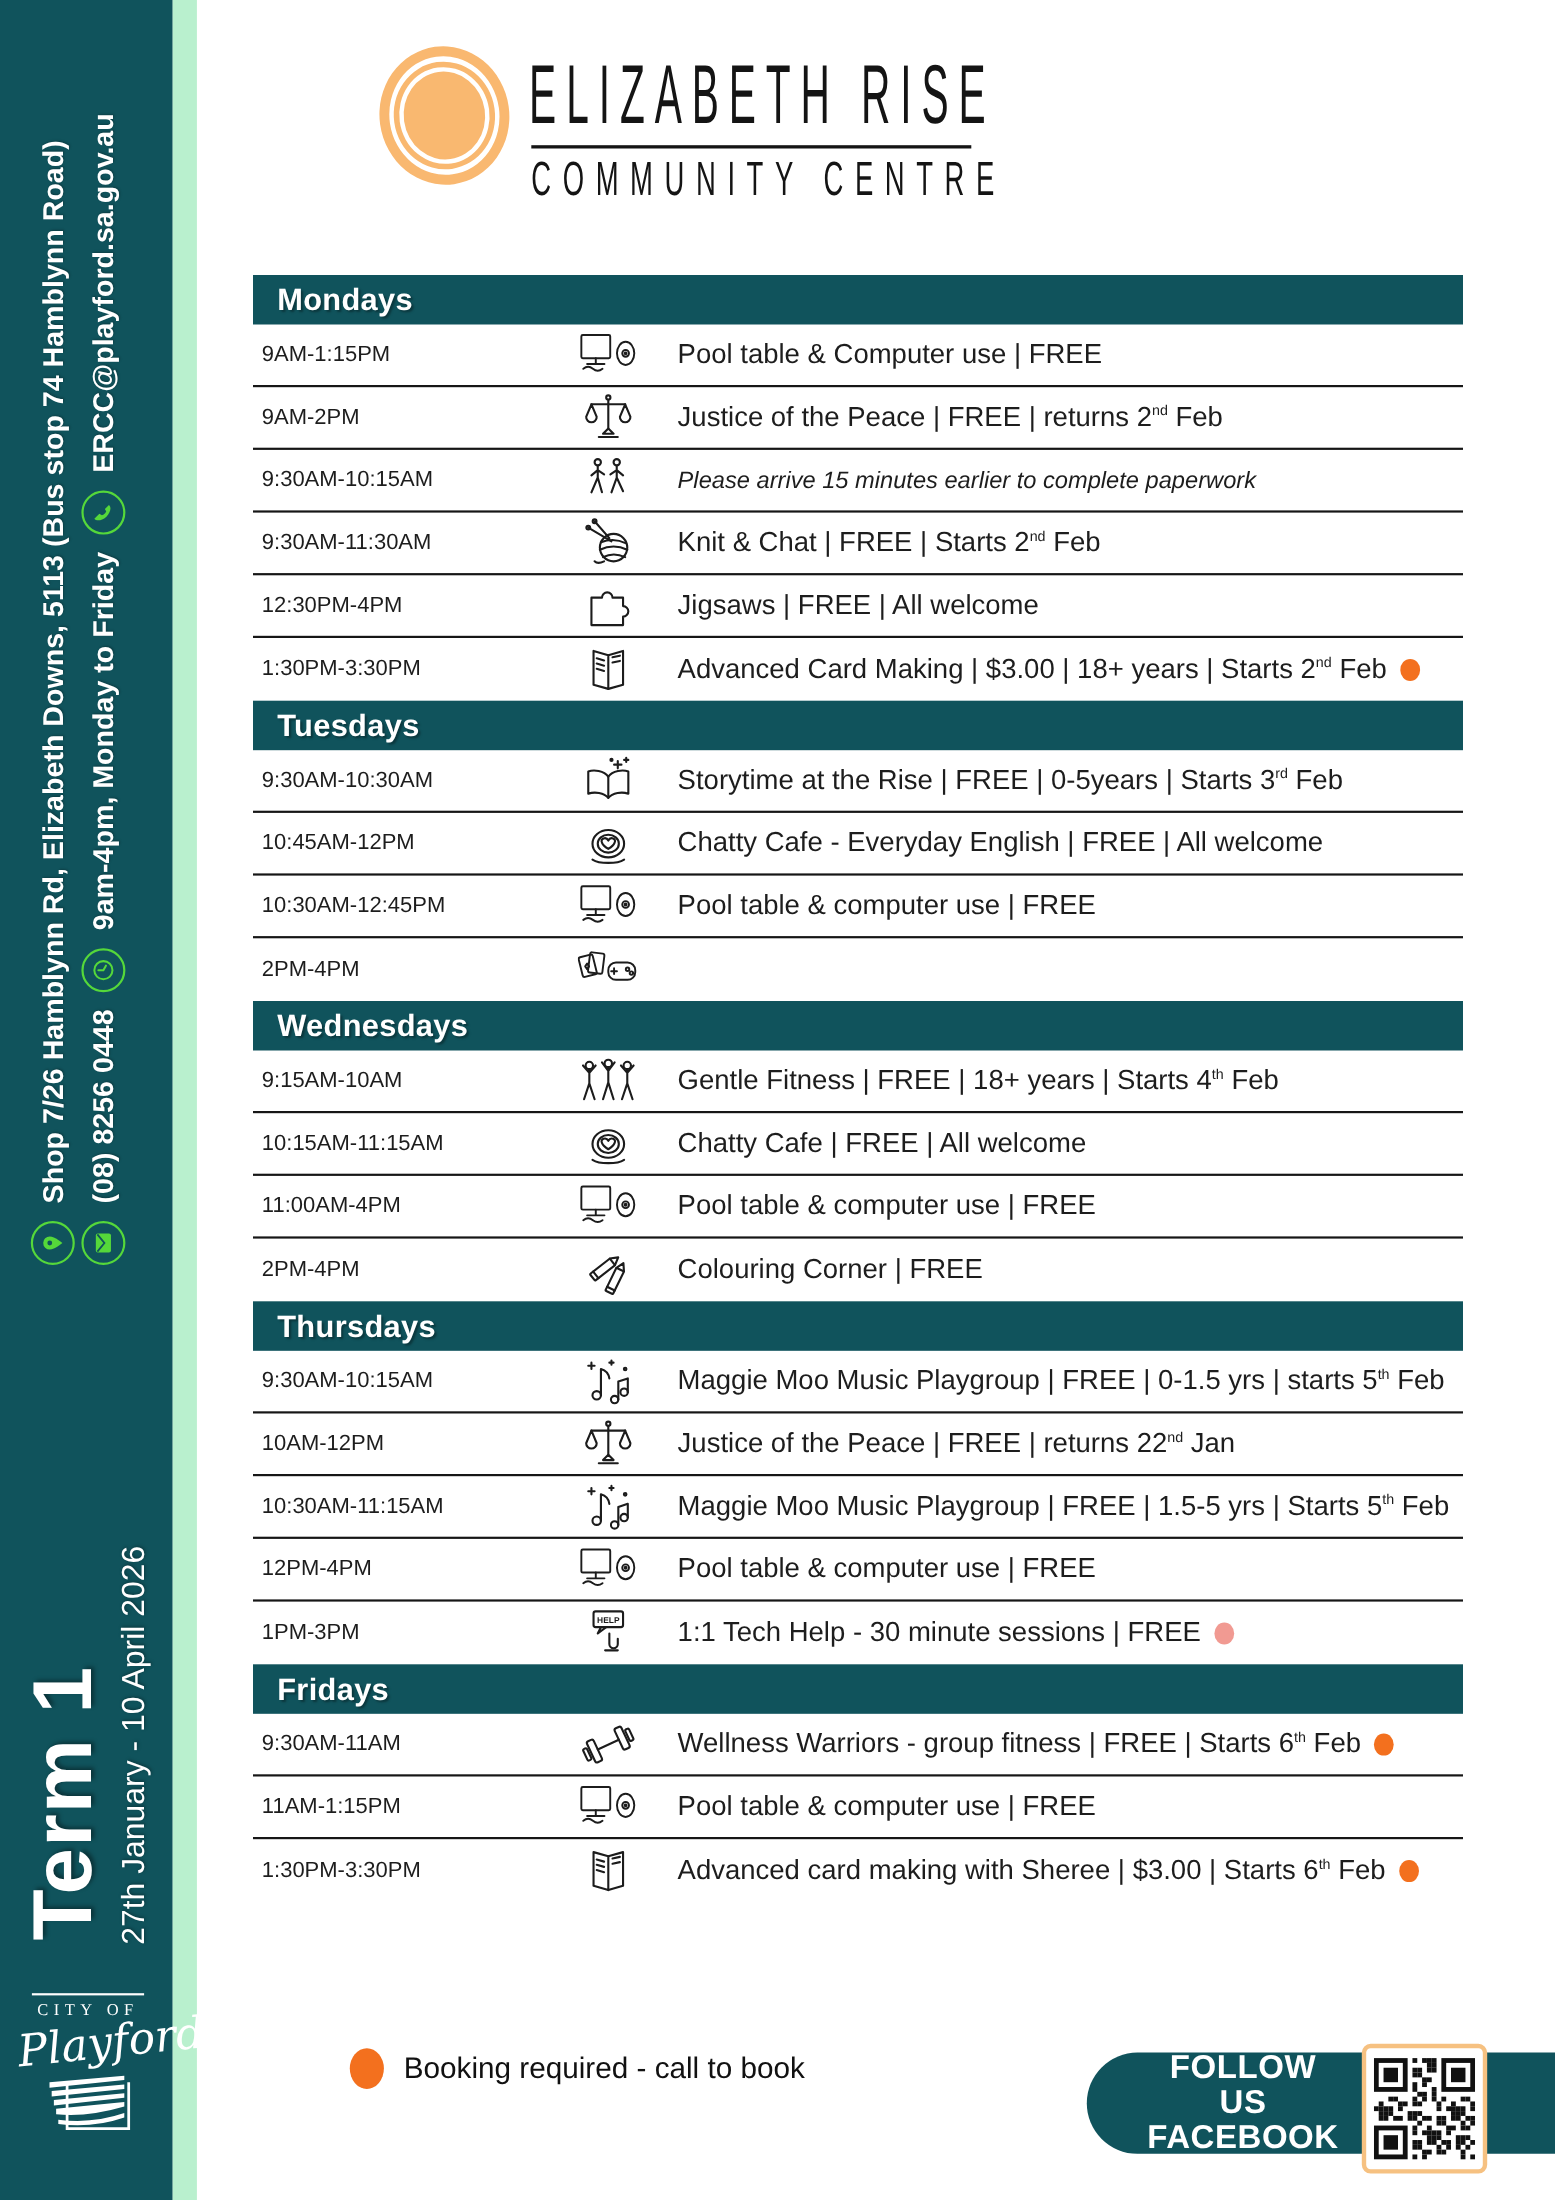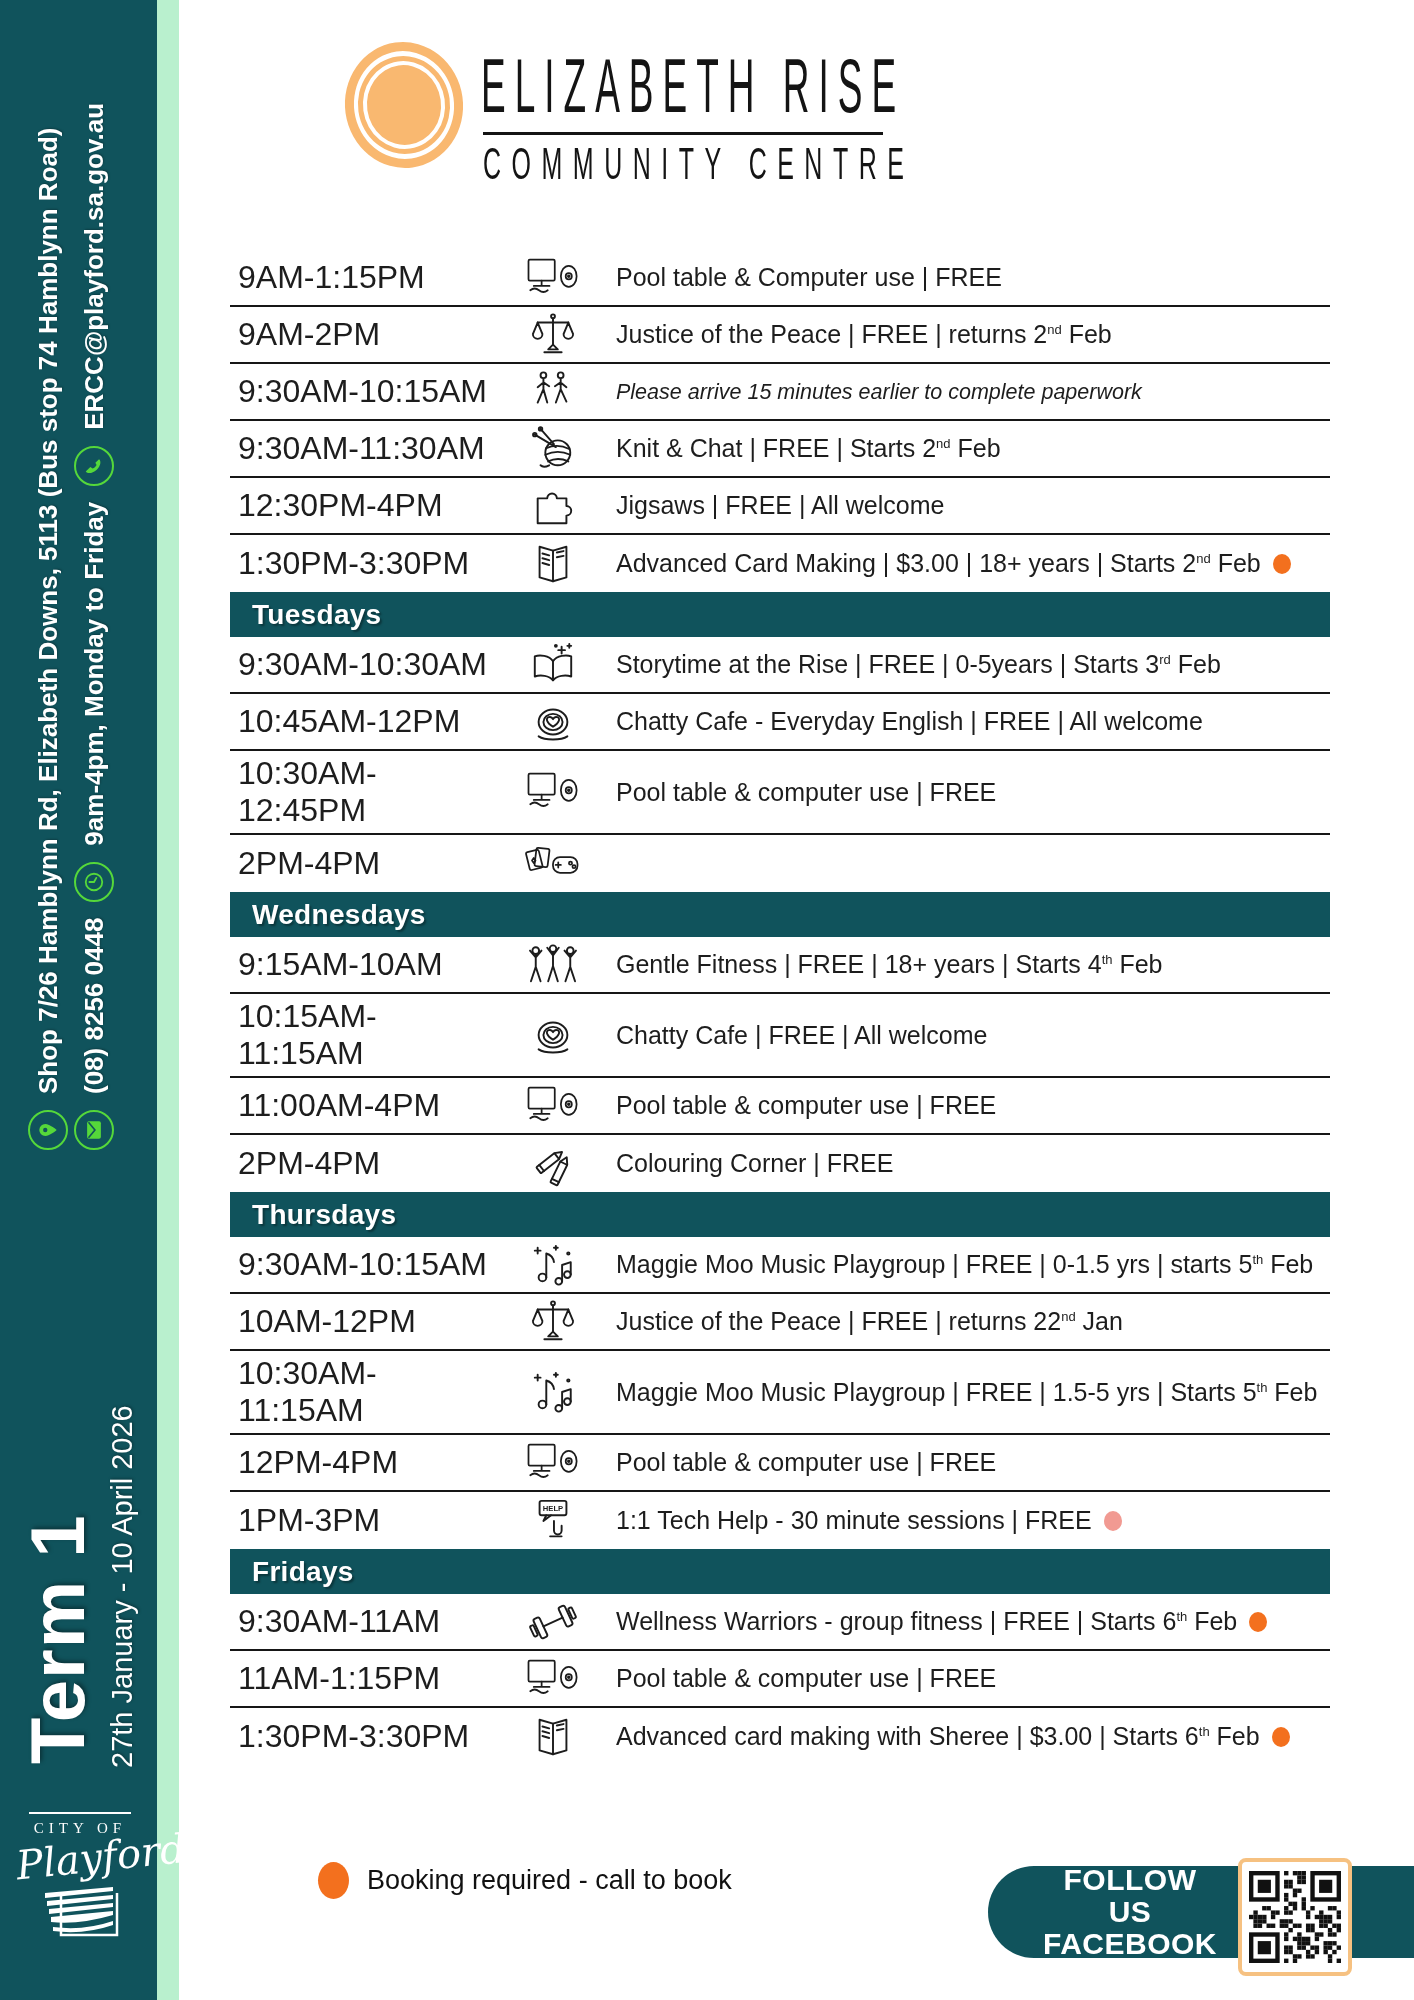--- a/index.html
+++ b/index.html
@@ -39,21 +39,21 @@
   .t2{position:absolute;left:2px;top:97px;font-size:25px;letter-spacing:10.5px;font-weight:normal;
       transform:scaleY(1.75);transform-origin:left top;white-space:nowrap;}
   
   .schedule{position:absolute;left:230px;top:250px;width:1100px;}
   .day-bar{height:45px;background:#10535c;color:#fff;font-size:28px;font-weight:bold;
            display:flex;align-items:center;padding-left:22px;box-sizing:border-box;
            text-shadow:2px 2px 2px rgba(0,0,0,.35);letter-spacing:.3px;}
   .row{display:flex;align-items:center;min-height:57px;border-bottom:2.5px solid #161616;
        box-sizing:border-box;padding:4px 0;}
   .row:last-child{border-bottom:none;}
-  .cell-time{width:252px;padding-left:8px;font-size:32px;flex:0 0 auto;}
+  .cell-time{width:252px;padding-left:8px;font-size:20px;flex:0 0 auto;}
   .cell-icon{width:126px;flex:0 0 auto;display:flex;justify-content:center;align-items:center;}
   .cell-icon svg{width:56px;height:46px;}
   .cell-desc{flex:1;font-size:25px;padding-right:6px;}
   .desc-line{display:flex;align-items:center;gap:12px;}
   .cell-desc sup{font-size:13px;}
   .note{font-style:italic;font-size:21.5px;margin-top:1px;}
   .dot{width:18px;height:20px;border-radius:50%;flex:0 0 auto;}
   .dot-orange{background:#f3701e;}
   .dot-pink{background:#f19a92;}
   
@@ -290,20 +290,21 @@
   </div>
   <div class="logo-text">
     <div class="t1">ELIZABETH RISE</div>
     <div class="t-rule"></div>
     <div class="t2">COMMUNITY CENTRE</div>
   </div>
 </div>
 
 <div class="schedule" id="schedule">
     <div class="day-section">
+      <div class="day-bar">Mondays</div>
       <div class="row">
         <div class="cell-time">9AM-1:15PM</div>
         <div class="cell-icon">
           <svg>
             <use href="#icon-computer"></use>
           </svg>
         </div>
         <div class="cell-desc">
           <div class="desc-line">
             <span>Pool table &amp; Computer use | FREE</span>

